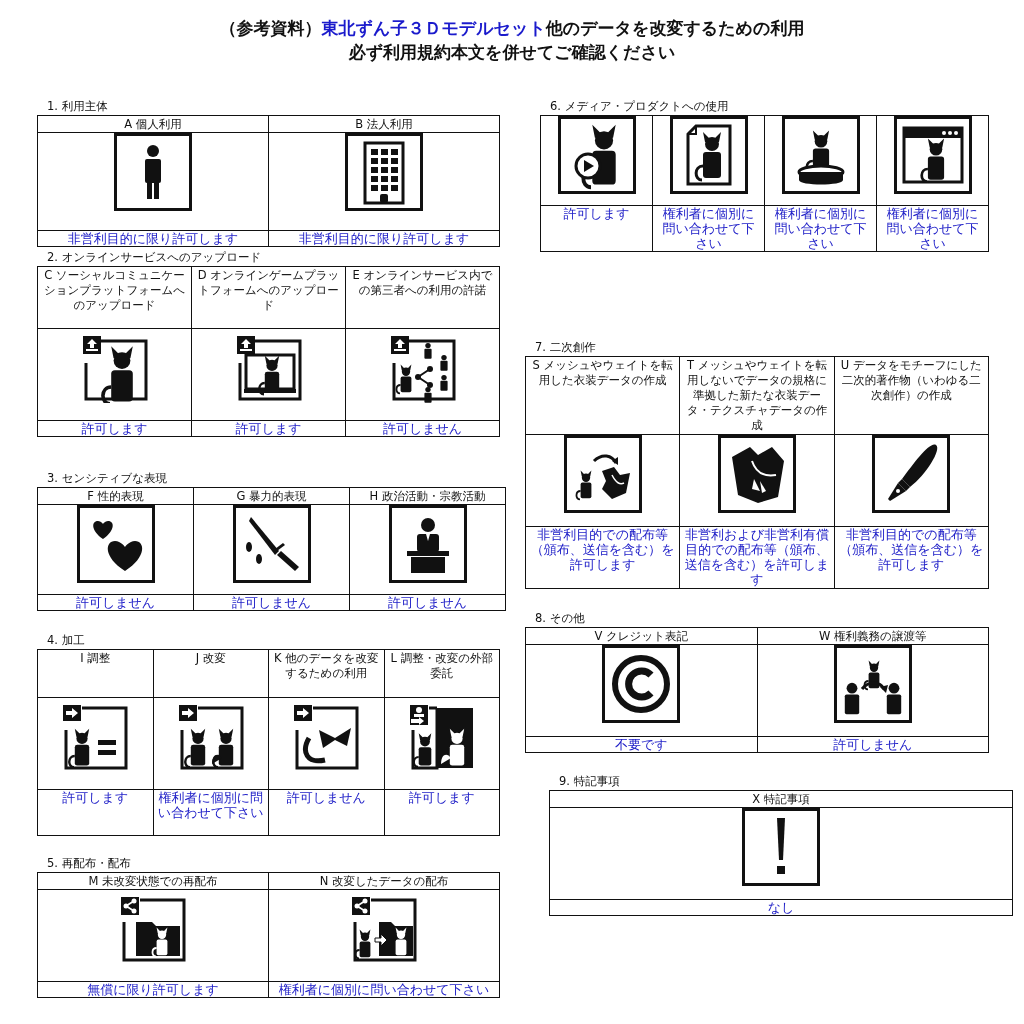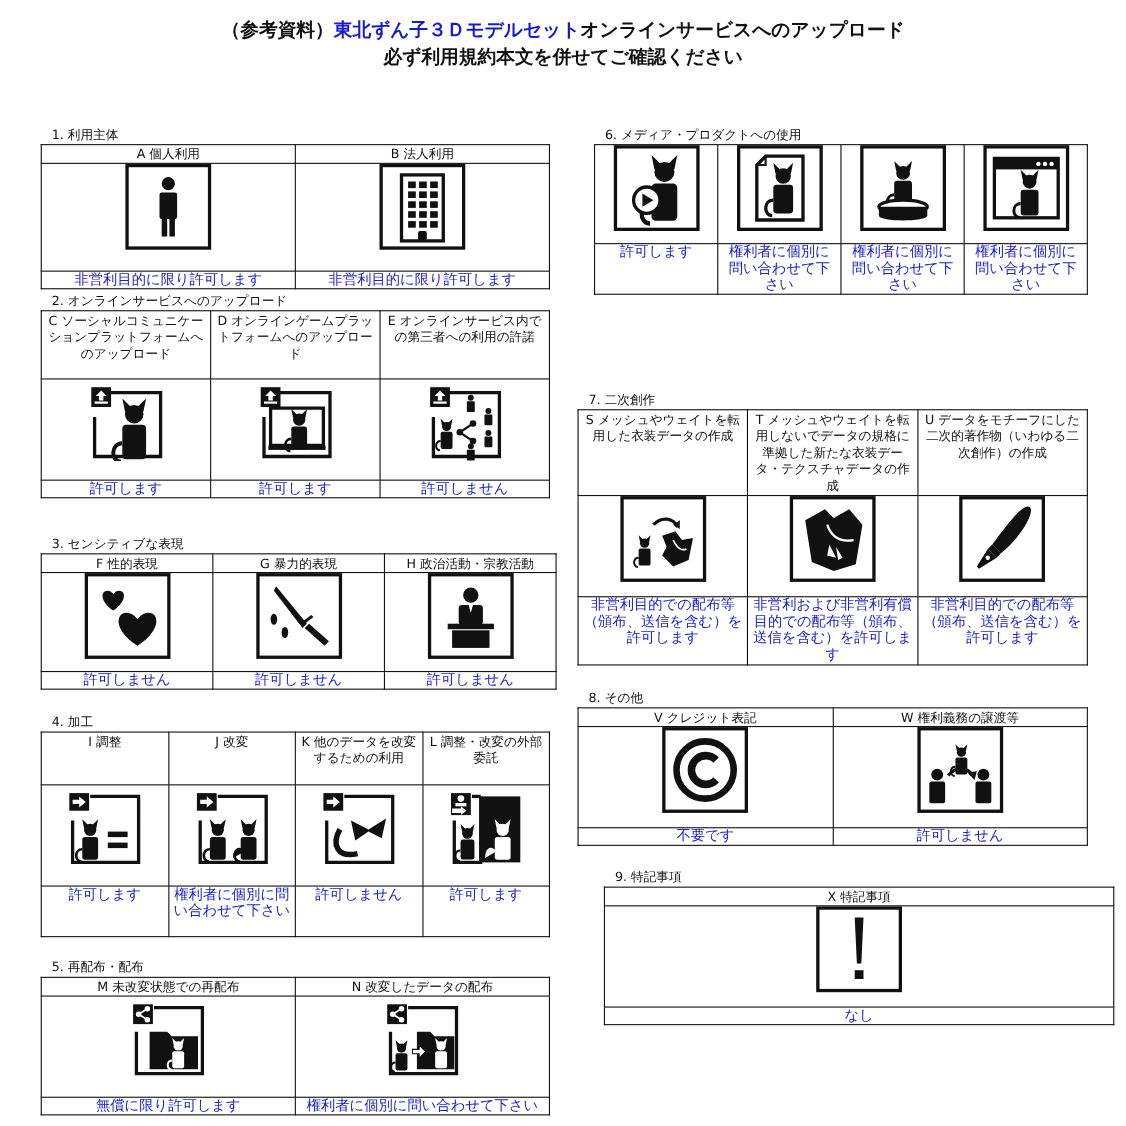--- a/index.html
+++ b/index.html
@@ -1,34 +1,34 @@
 <!DOCTYPE html>
 <html><head>
 <meta charset="utf-8">
 <style>
   * { box-sizing: border-box; margin: 0; padding: 0; }
   html, body { width: 1024px; height: 1024px; background: #ffffff; overflow: hidden; }
   body { font-family: "DejaVu Sans", "Liberation Sans", sans-serif; color: #111; position: relative; }
   .title { position: absolute; left: 0; top: 16px; width: 1024px; text-align: center; font-weight: bold; font-size: 17px; line-height: 24px; color: #111; }
   .title .accent { color: #1a1acc; }
   .section { position: absolute; }
-  .section-heading { font-size: 11.5px; line-height: 14px; height: 16px; padding-left: 10px; color: #111; margin-top: 16px; }
+  .section-heading { font-size: 11.5px; line-height: 14px; height: 16px; padding-left: 10px; color: #111; }
   table.grid { border-collapse: collapse; width: 100%; table-layout: fixed; }
   table.grid td { border: 1.6px solid #111; text-align: center; vertical-align: top; }
   td.head { font-size: 11.5px; line-height: 15px; padding: 1px 4px 0 4px; }
   td.icon-cell { vertical-align: middle; padding: 0; }
   td.status { font-size: 13px; line-height: 15px; color: #2020c8; padding: 0 4px; }
   .icon-box { width: 78px; height: 78px; border: 3px solid #111; margin: 0 auto; display: flex; align-items: center; justify-content: center; background: #fff; }
   .icon-box svg { width: 70px; height: 70px; display: block; }
 </style>
 </head>
 <body>
 
 <div class="title">
-  <div><span>（参考資料）</span><span class="accent">東北ずん子３Ｄモデルセット</span><span>オンラインサービスへのアップロード</span></div>
+  <div><span>（参考資料）</span><span class="accent">東北ずん子３Ｄモデルセット</span><span>他のデータを改変するための利用</span></div>
   <div>必ず利用規約本文を併せてご確認ください</div>
 </div>
 
 <svg width="0" height="0" style="position:absolute">
   <defs>
     <g id="cat">
       <path d="M-7,-14 L-9,-24 L-3,-18 L3,-18 L9,-24 L7,-14 Z" fill="#111"></path>
       <circle cx="0" cy="-12" r="7" fill="#111"></circle>
       <rect x="-9" y="-4" width="18" height="26" rx="3" fill="#111"></rect>
       <path d="M-9,10 C-18,10 -18,24 -10,24" stroke="#111" stroke-width="3" fill="none"></path>

